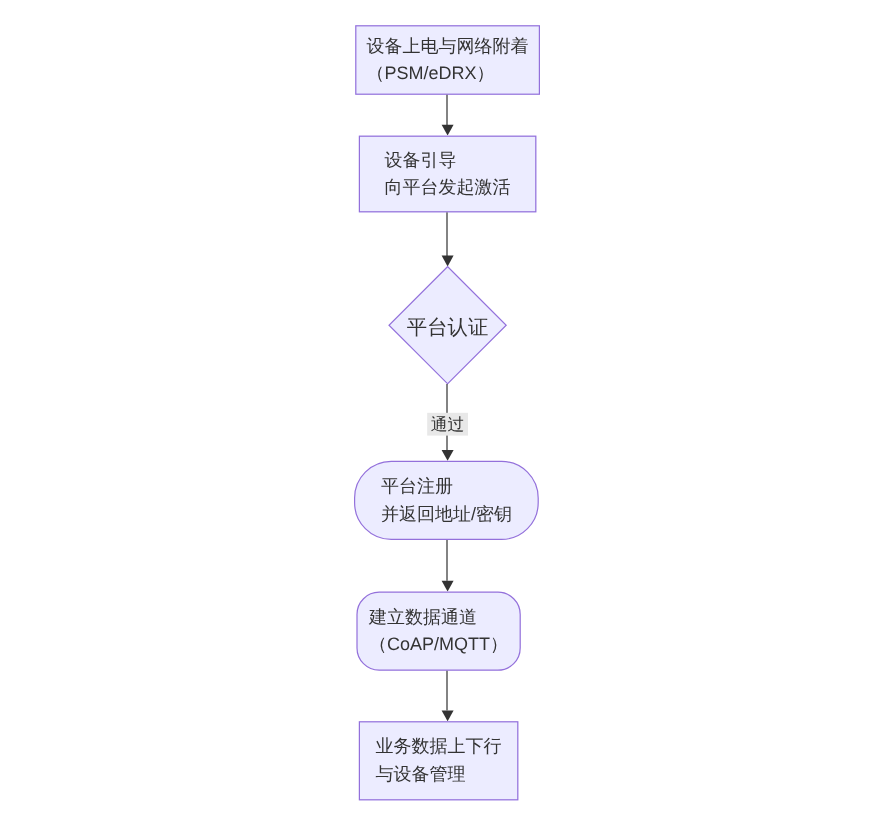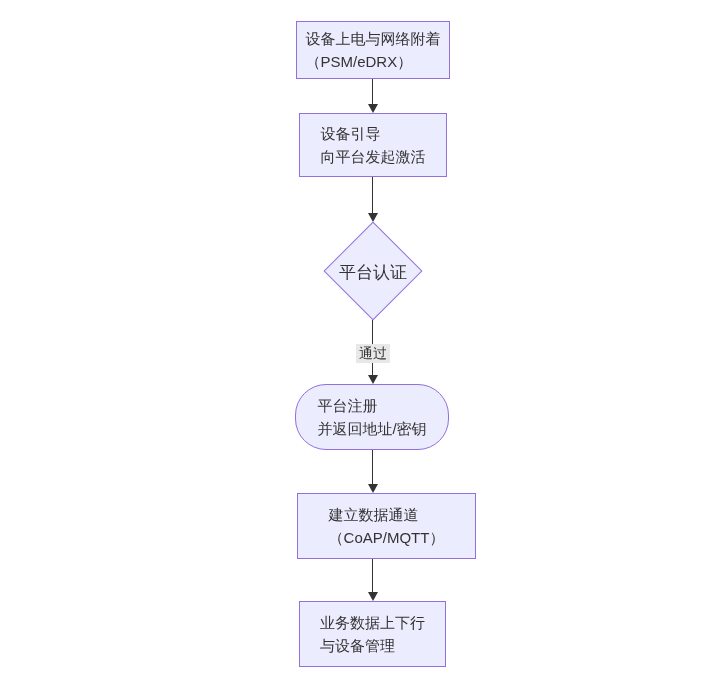--- a/index.html
+++ b/index.html
@@ -98,22 +98,22 @@
   <div class="vline" style="left:372px; top:320px; height:55px;"></div>
   <div class="edge-label" style="left:373px; top:344px;">通过</div>
   <div class="arrowhead" style="left:368px; top:375px;"></div>
 
   <div class="node" style="left:295px; top:384px; width:154px; height:66px;border-radius:31px;">平台注册
 并返回地址/密钥</div>
 
   <div class="vline" style="left:372px; top:450px; height:34px;"></div>
   <div class="arrowhead" style="left:368px; top:484px;"></div>
 
-  <div class="node" style="left:297px; top:493px; width:179px; height:66px;">建立数据通道
+  <div class="node" style="left:297px; top:493px; width:137px; height:66px;border-radius:19px;">建立数据通道
 （CoAP/MQTT）</div>
 
   <div class="vline" style="left:372px; top:559px; height:33px;"></div>
   <div class="arrowhead" style="left:368px; top:592px;"></div>
 
-  <div class="node" style="left:299px; top:601px; width:147px; height:66px;">业务数据上下行
+  <div class="node" style="left:299px; top:601px; width:133px; height:66px;">业务数据上下行
 与设备管理</div>
 
 </div>
 
 </body></html>

